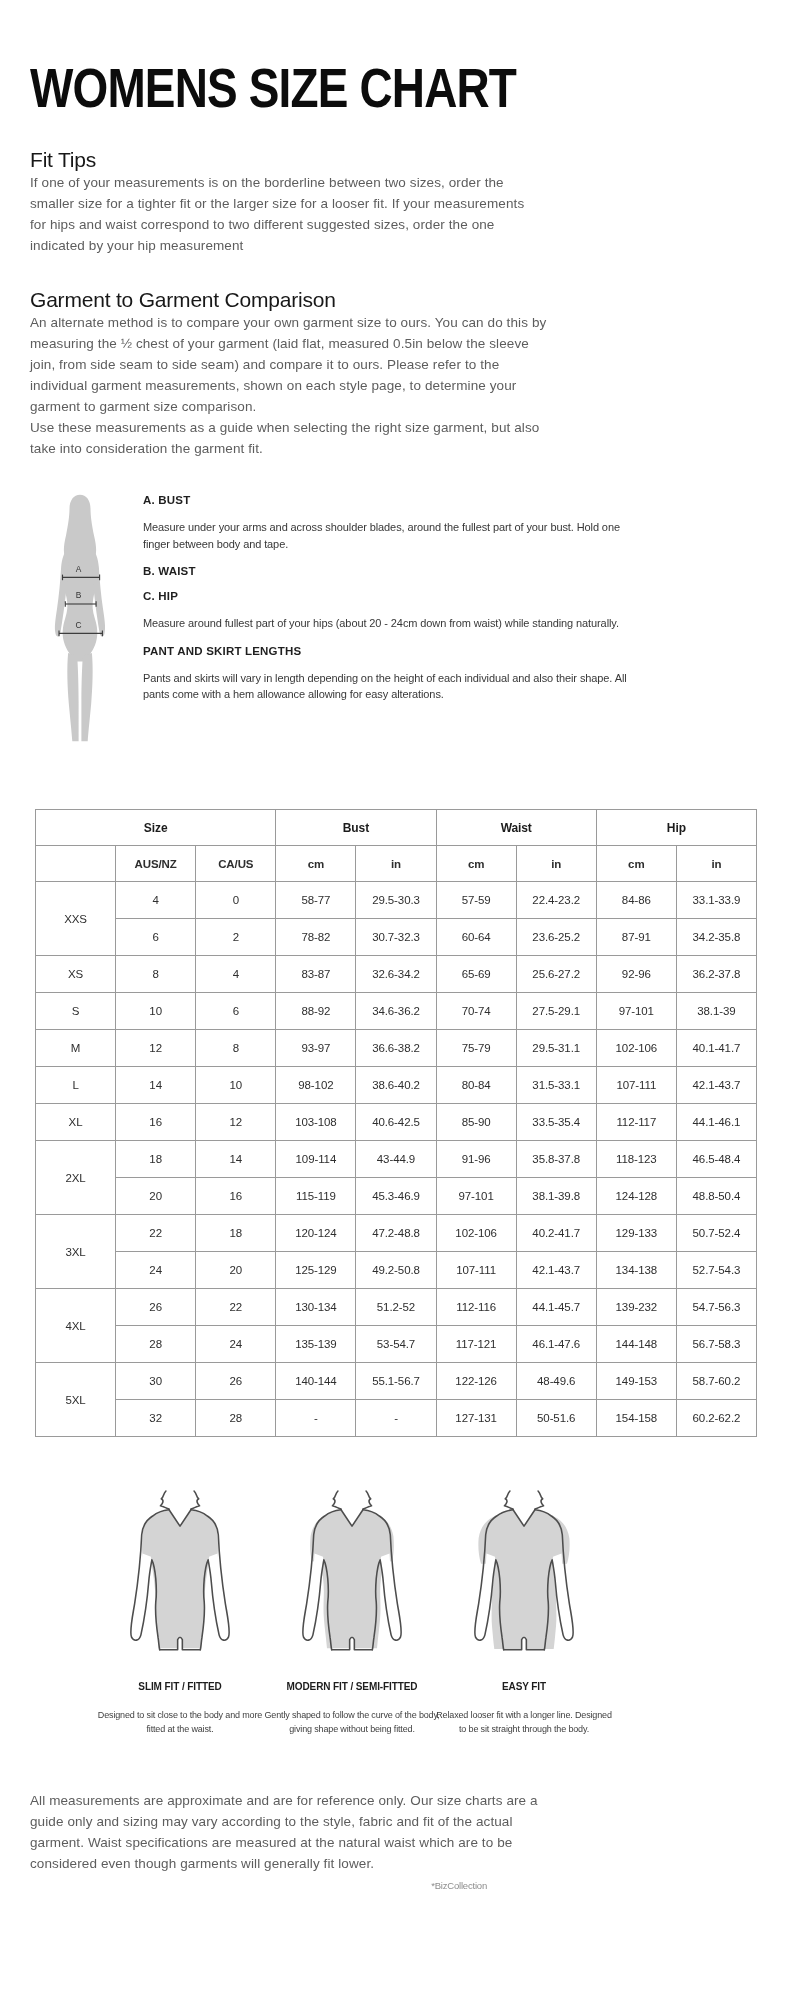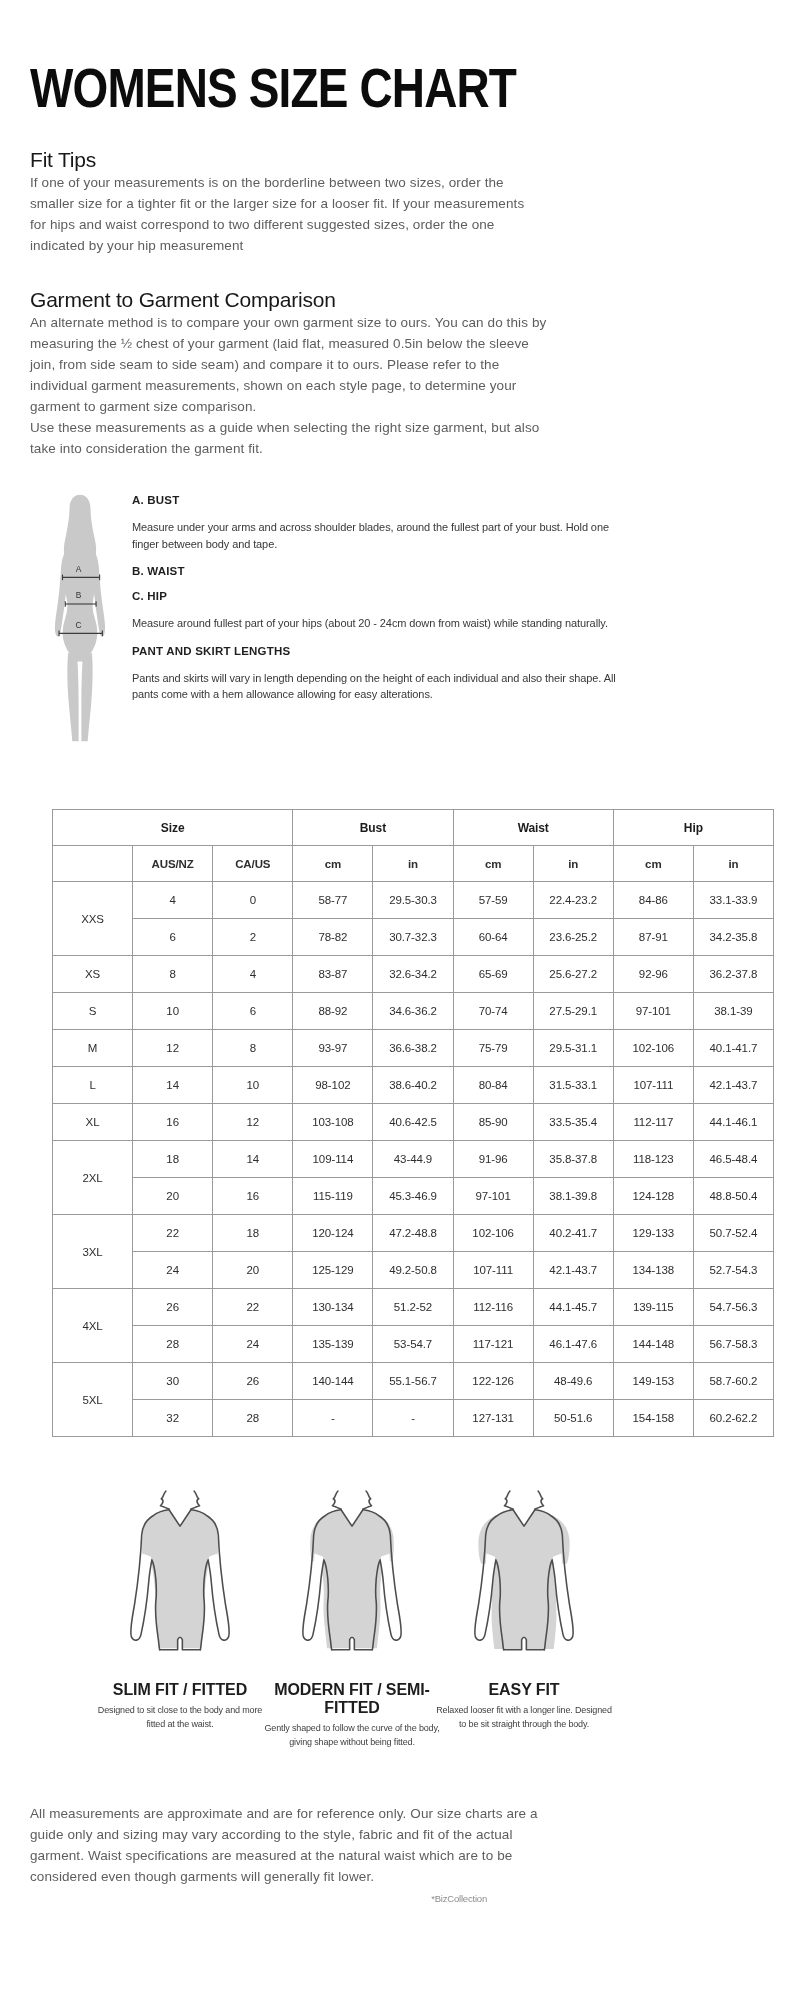--- a/index.html
+++ b/index.html
@@ -26,54 +26,54 @@
   .intro{margin-top:38px;}
   .section-heading{
     font-size:21px;font-weight:normal;color:#181818;letter-spacing:-0.2px;
     margin:32px 0 0 0;line-height:1.1;
   }
   .section-heading + .para{margin-top:1px;}
 
   
   .guide{display:flex;margin-top:30px;min-height:270px;}
   .guide-figure{width:70px;margin-left:15px;flex:none;}
-  .guide-text{margin-left:17px;width:500px;padding-top:5px;}
+  .guide-text{margin-left:28px;width:500px;padding-top:5px;}
   .guide-head{
     font-size:11.5px;font-weight:bold;color:#1f1f1f;letter-spacing:0.2px;
     margin:0 0 13px 0;
   }
   .guide-body{
     white-space:pre-line;font-size:11px;line-height:16.5px;color:#383838;
     letter-spacing:-0.1px;margin:0 0 13px 0;
   }
 
   
   .size-table{
     border-collapse:collapse;table-layout:fixed;
-    margin:50px 0 0 22px;width:722px;
+    margin:50px 0 0 5px;width:722px;
   }
   .size-table th,.size-table td{
     border:1px solid #9a9a9a;text-align:center;vertical-align:middle;
     font-size:11.5px;color:#2e2e2e;padding:0;letter-spacing:-0.1px;
   }
   .size-table .group-row th{height:35px;font-size:12px;font-weight:bold;color:#1c1c1c;}
   .size-table .sub-row th{height:35px;font-weight:bold;}
   .size-table td{height:36px;}
 
   
   .fits{display:flex;margin:46px 0 0 64px;}
   .fit-col{width:172px;flex:none;text-align:center;}
   .fit-svg{display:block;margin:0 auto;}
   .fit-name{
-    font-size:16px;font-weight:bold;color:#1d1d1d;letter-spacing:-0.1px;
+    font-size:10px;font-weight:bold;color:#1d1d1d;letter-spacing:-0.1px;
     margin:10px 0 0 0;
   }
   .fit-desc{
     white-space:pre-line;font-size:9px;line-height:14px;color:#3f3f3f;
-    letter-spacing:-0.15px;margin:4px -10px 0 -10px;
+    letter-spacing:-0.15px;margin:16px -10px 0 -10px;
   }
 
   
   .footer-para{margin-top:54px;}
   .footnote{
     width:457px;text-align:right;font-size:9.5px;color:#8d8d8d;
     margin-top:6px;letter-spacing:-0.2px;
   }
 </style>
 </head>
@@ -281,21 +281,21 @@
           <td>52.7-54.3</td>
         </tr>
         <tr>
           <td rowspan="2">4XL</td>
           <td>26</td>
           <td>22</td>
           <td>130-134</td>
           <td>51.2-52</td>
           <td>112-116</td>
           <td>44.1-45.7</td>
-          <td>139-115</td>
+          <td>139-232</td>
           <td>54.7-56.3</td>
         </tr>
         <tr>
           <td>28</td>
           <td>24</td>
           <td>135-139</td>
           <td>53-54.7</td>
           <td>117-121</td>
           <td>46.1-47.6</td>
           <td>144-148</td>

